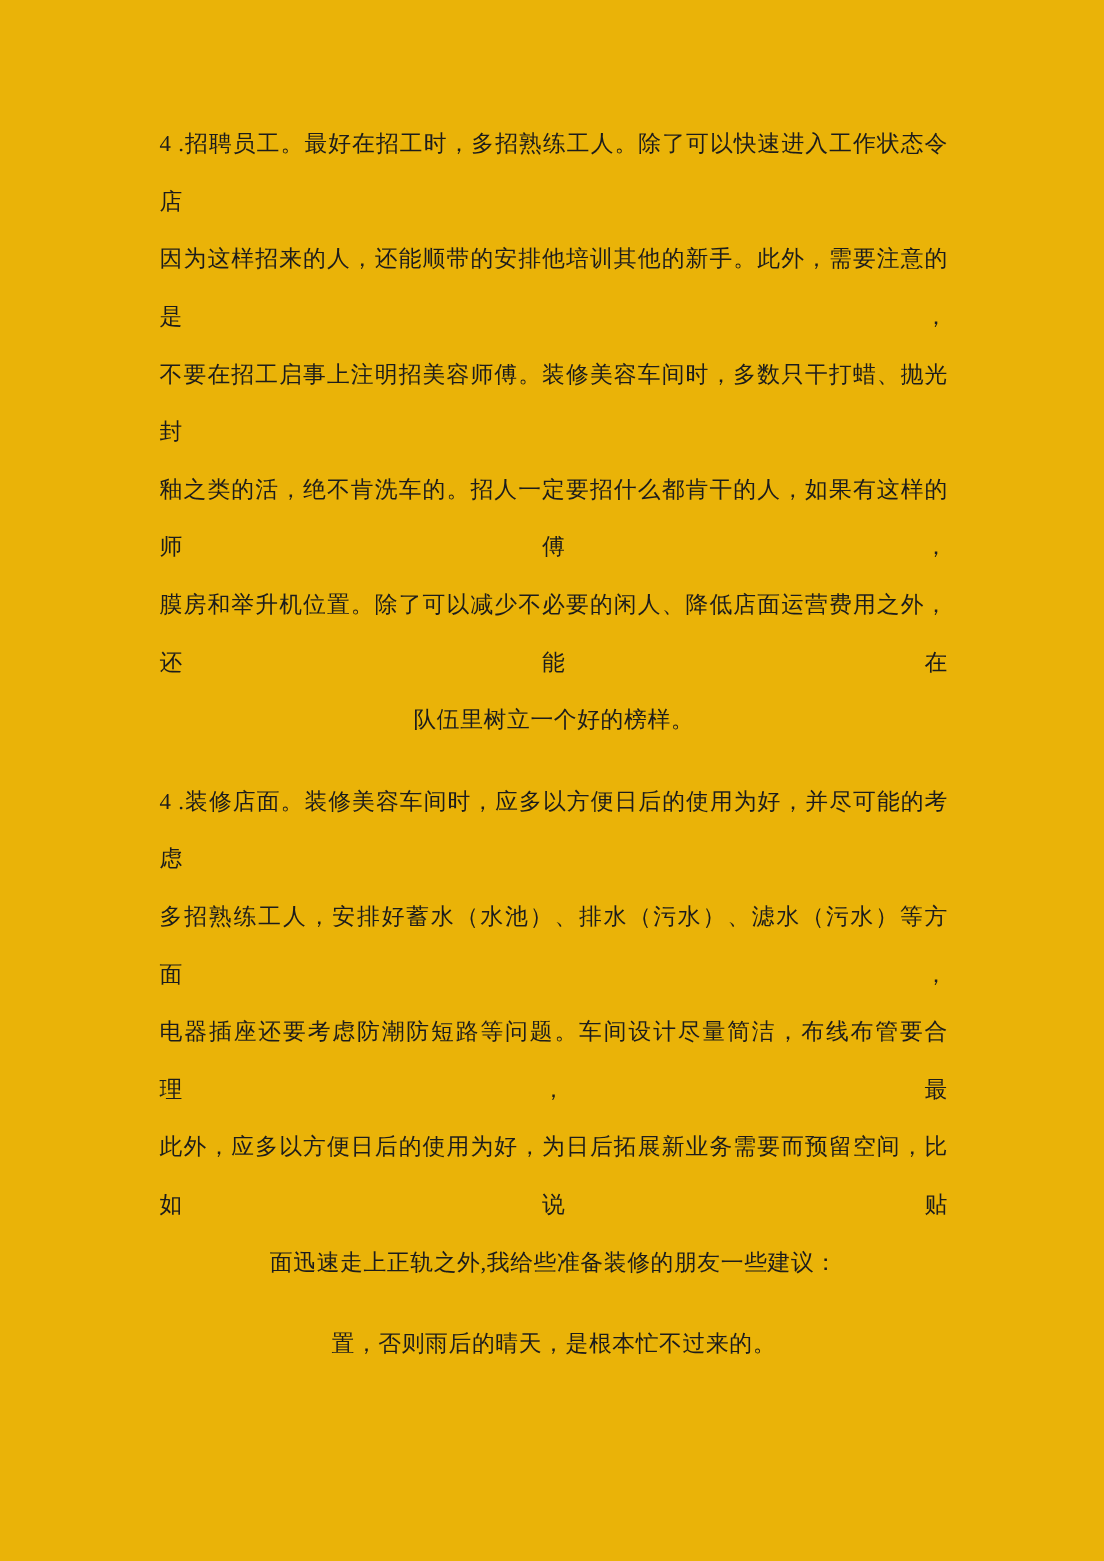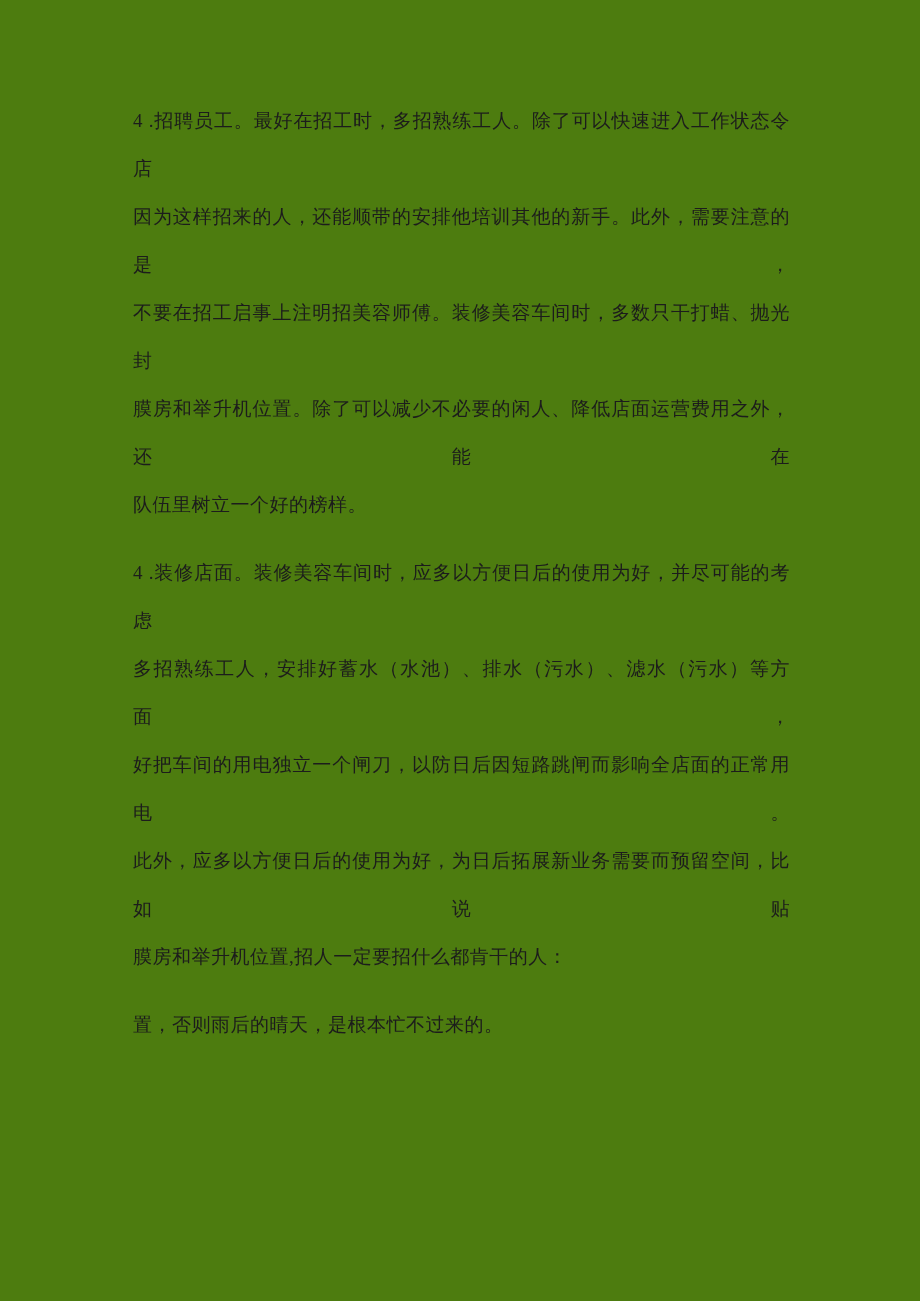--- a/index.html
+++ b/index.html
@@ -10,59 +10,60 @@
   body {
     width: 920px;
     height: 1301px;
     overflow: hidden;
     font-family: "Liberation Serif", "DejaVu Serif", serif;
   }
   .page {
     box-sizing: border-box;
     width: 920px;
     height: 1301px;
-    background: #4d7c0f;
+    background: #eab308;
     padding: 97px 130px 0 133px;
     color: #1c1c1c;
   }
   .para {
     margin: 0 0 20px 0;
   }
   .line {
     font-size: 19px;
     line-height: 48px;
     letter-spacing: 0.5px;
     white-space: nowrap;
-    text-align: left;
+    text-align: center;
   }
   .line.fill {
     
     white-space: normal;
     text-align: justify;
     text-align-last: justify;
   }
 </style>
 </head>
 <body>
 
 <div class="page">
 
   <div class="para">
     <div class="line fill">4 .招聘员工。最好在招工时，多招熟练工人。除了可以快速进入工作状态令店</div>
     <div class="line fill">因为这样招来的人，还能顺带的安排他培训其他的新手。此外，需要注意的是，</div>
     <div class="line fill">不要在招工启事上注明招美容师傅。装修美容车间时，多数只干打蜡、抛光封</div>
+    <div class="line fill">釉之类的活，绝不肯洗车的。招人一定要招什么都肯干的人，如果有这样的师傅，</div>
     <div class="line fill">膜房和举升机位置。除了可以减少不必要的闲人、降低店面运营费用之外，还能在</div>
     <div class="line">队伍里树立一个好的榜样。</div>
   </div>
 
   <div class="para">
     <div class="line fill">4 .装修店面。装修美容车间时，应多以方便日后的使用为好，并尽可能的考虑</div>
     <div class="line fill">多招熟练工人，安排好蓄水（水池）、排水（污水）、滤水（污水）等方面，</div>
-    <div class="line fill">好把车间的用电独立一个闸刀，以防日后因短路跳闸而影响全店面的正常用电。</div>
+    <div class="line fill">电器插座还要考虑防潮防短路等问题。车间设计尽量简洁，布线布管要合理，最</div>
     <div class="line fill">此外，应多以方便日后的使用为好，为日后拓展新业务需要而预留空间，比如说贴</div>
-    <div class="line">膜房和举升机位置,招人一定要招什么都肯干的人：</div>
+    <div class="line">面迅速走上正轨之外,我给些准备装修的朋友一些建议：</div>
   </div>
 
   <div class="para">
     <div class="line">置，否则雨后的晴天，是根本忙不过来的。</div>
   </div>
 
 </div>
 
 </body></html>

